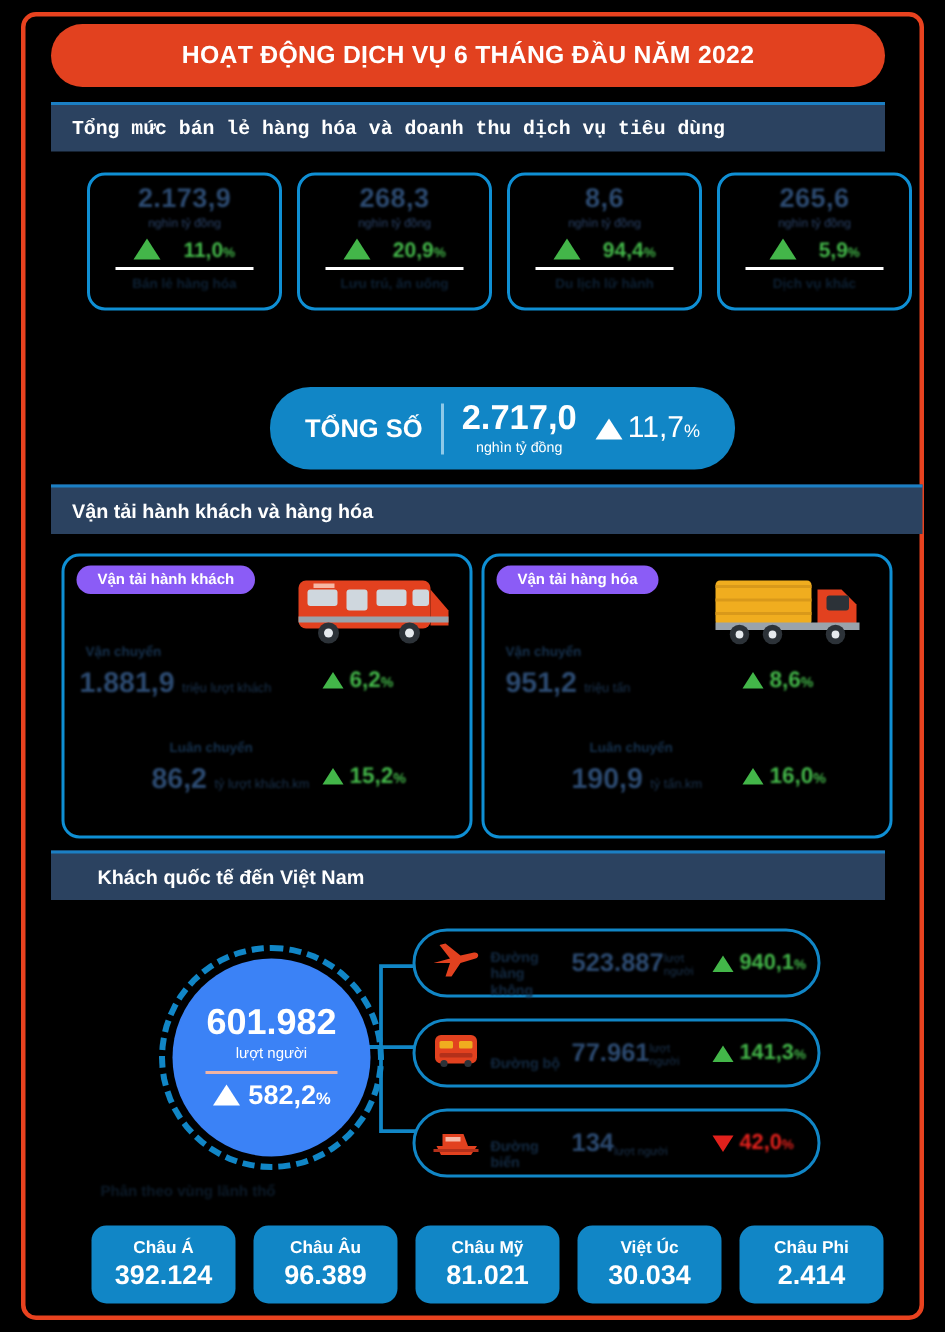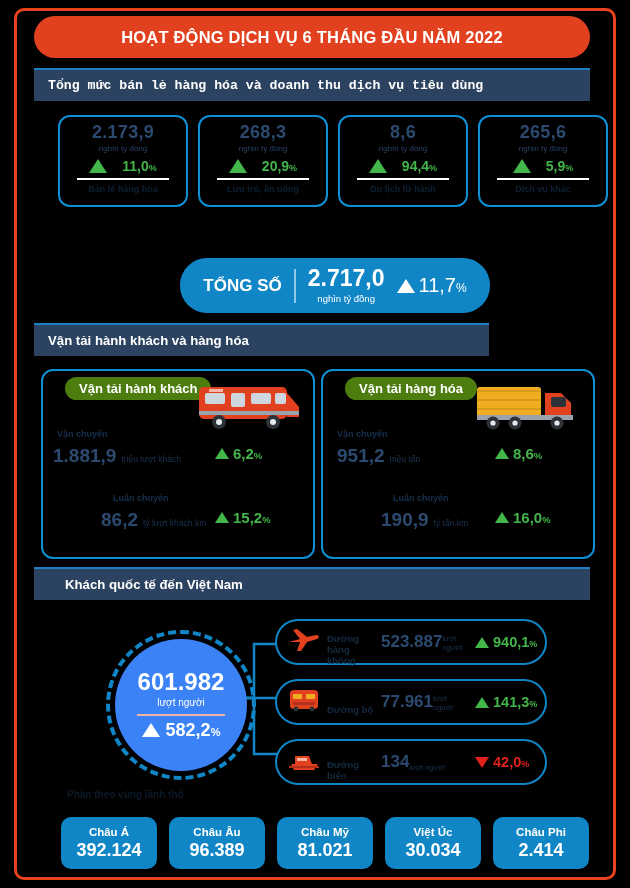--- a/index.html
+++ b/index.html
@@ -109,24 +109,24 @@
   .total .pct { color:#fff; font-size:20px; font-weight:normal; }
   .total .pct .s { font-size:12px; }
   
   .tcard {
     position: absolute; top: 358px;
     width: 274px; height: 190px;
     border: 2.5px solid #0f8fd4; border-radius: 12px;
     background: #000000;
   }
   .tbadge {
-    position: absolute; left: 22px; top: 6px;
-    background: #4d7c0f; border-radius: 14px;
+    position: absolute; left: 8px; top: 6px;
+    background: #8b5cf6; border-radius: 14px;
     padding: 4px 14px;
-    color: #ffffff; font-size: 13px; font-weight: bold;
+    color: #ffffff; font-size: 10px; font-weight: bold;
   }
   .tveh { position: absolute; right: 10px; top: 6px; }
   .trow { position: absolute; width: 100%; }
   .trow .sublab {
     font-size: 9px; color: #16314d; font-weight: bold; filter: blur(.6px);
   }
   .trow .val {
     font-size: 19px; font-weight: bold; color: #2c4a70; filter: blur(.7px);
   }
   .trow .vunit {
@@ -243,21 +243,21 @@
     <div class="numwrap">
       <span class="num">2.717,0</span>
       <span class="sub">nghìn tỷ đồng</span>
     </div>
     <div class="pctw">
       <div class="tri-up w"></div>
       <span class="pct"><span>11,7</span><span class="s">%</span></span>
     </div>
   </div>
 
-  <div class="sec-head" style="left:17px; top:312px; width:455px;">
+  <div class="sec-head" style="left:17px; top:312px; width:581px;">
     <span class="lbl">Vận tải hành khách và hàng hóa</span>
   </div>
 
   <div class="tcard" style="left:24px;">
     <div class="tbadge">Vận tải hành khách</div>
     <div class="tveh">
       <svg width="112" height="56" viewBox="0 0 112 56">
         <rect x="8" y="10" width="88" height="32" rx="5" fill="#e2411f"></rect>
         <path d="M96 16 L108 30 L108 40 L96 40 Z" fill="#e2411f"></path>
         <rect x="14" y="16" width="20" height="11" rx="2" fill="#cfd7de"></rect>

